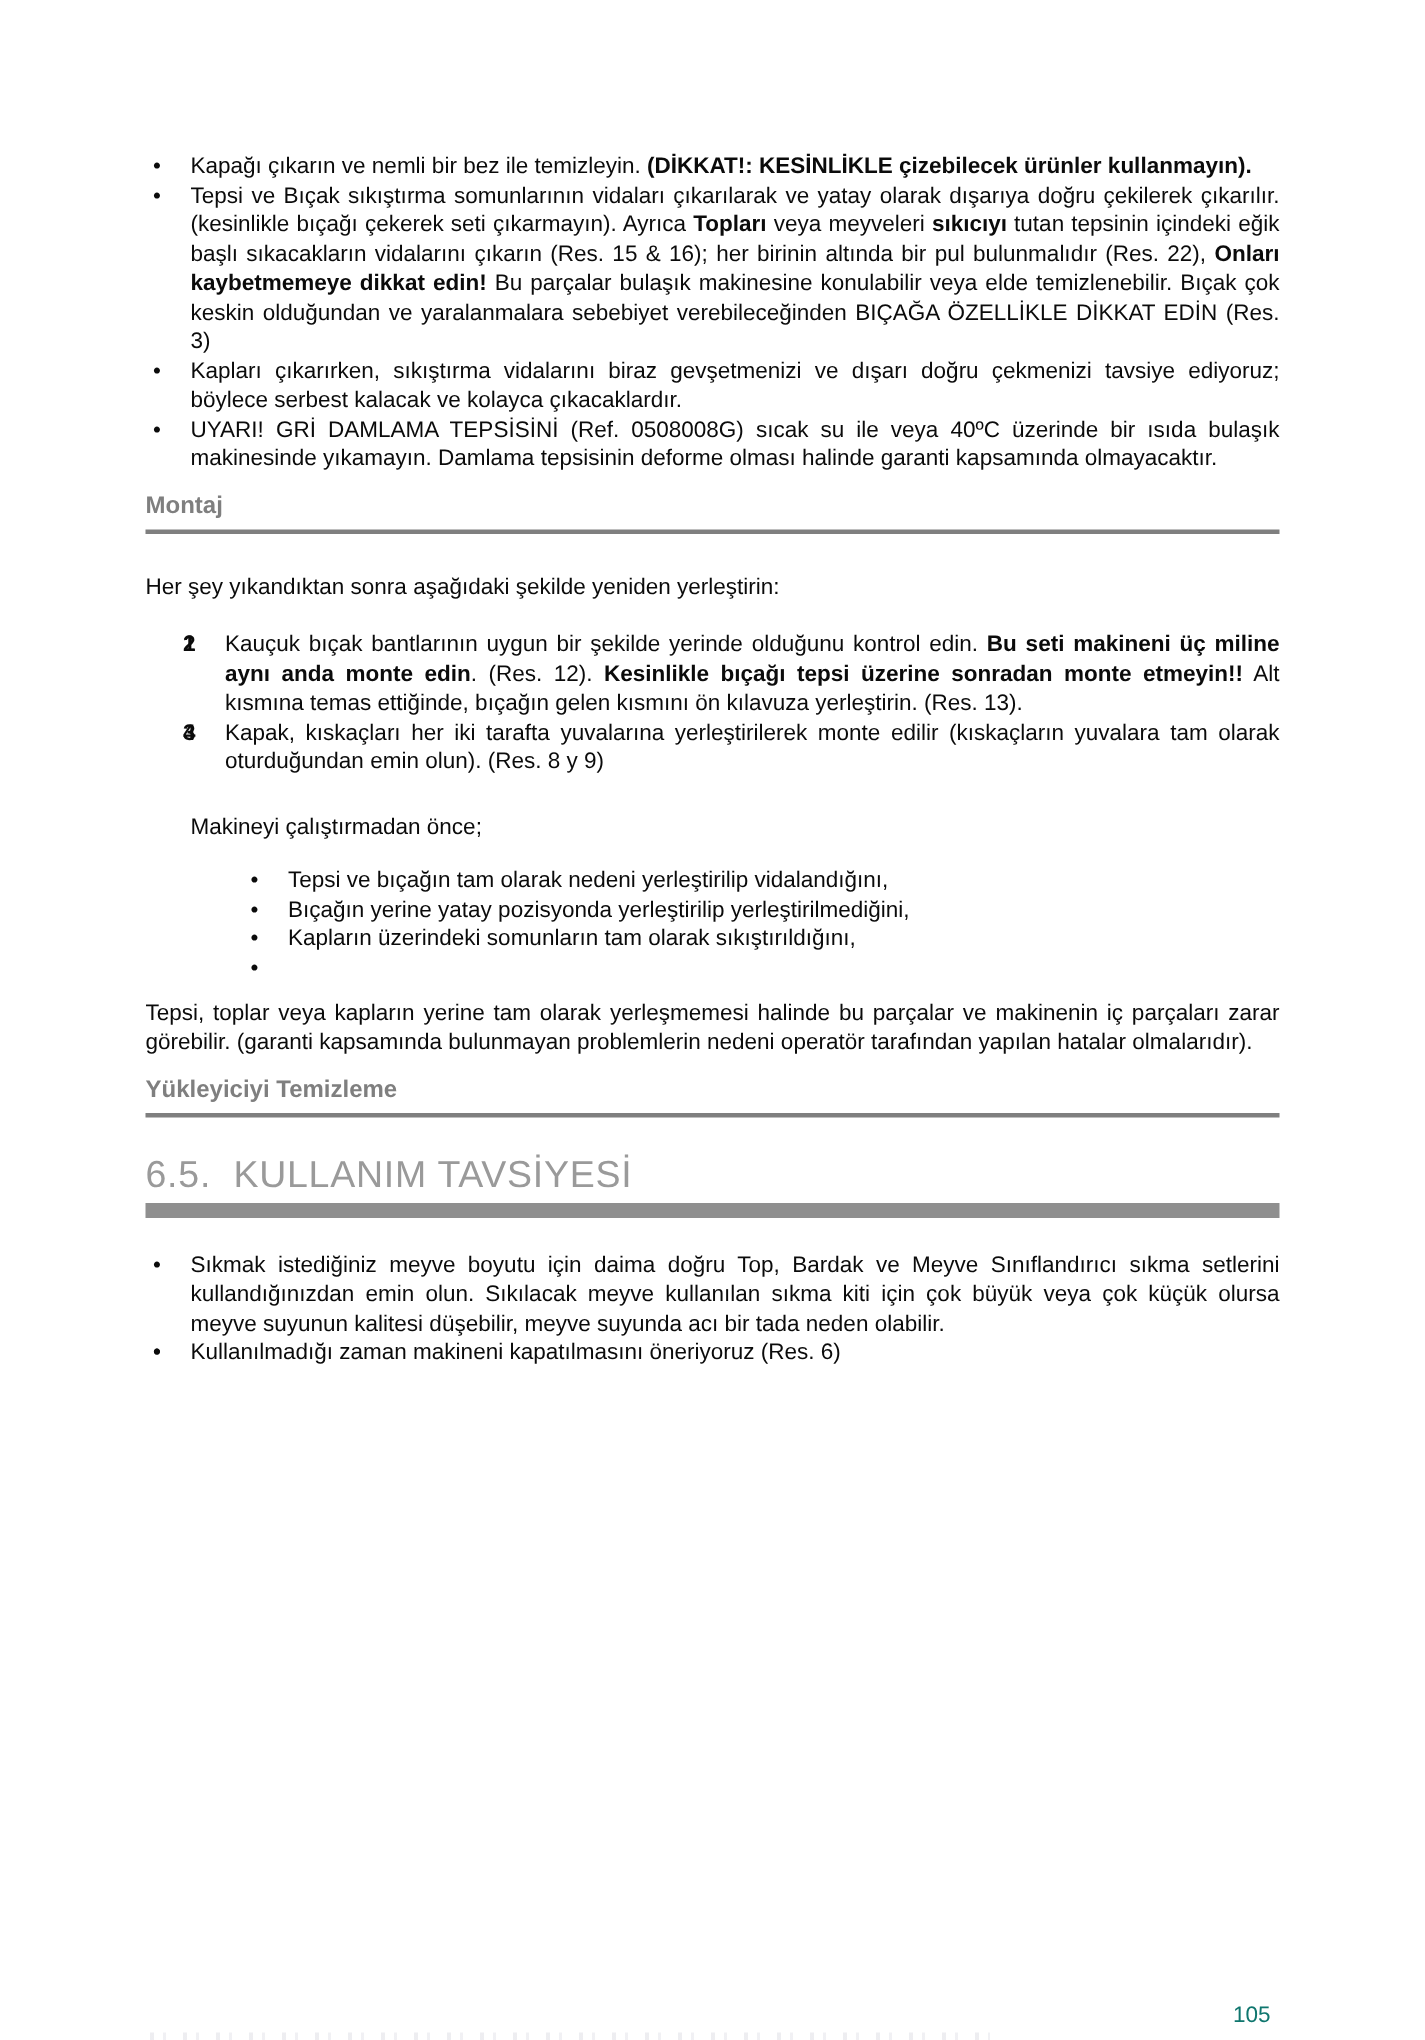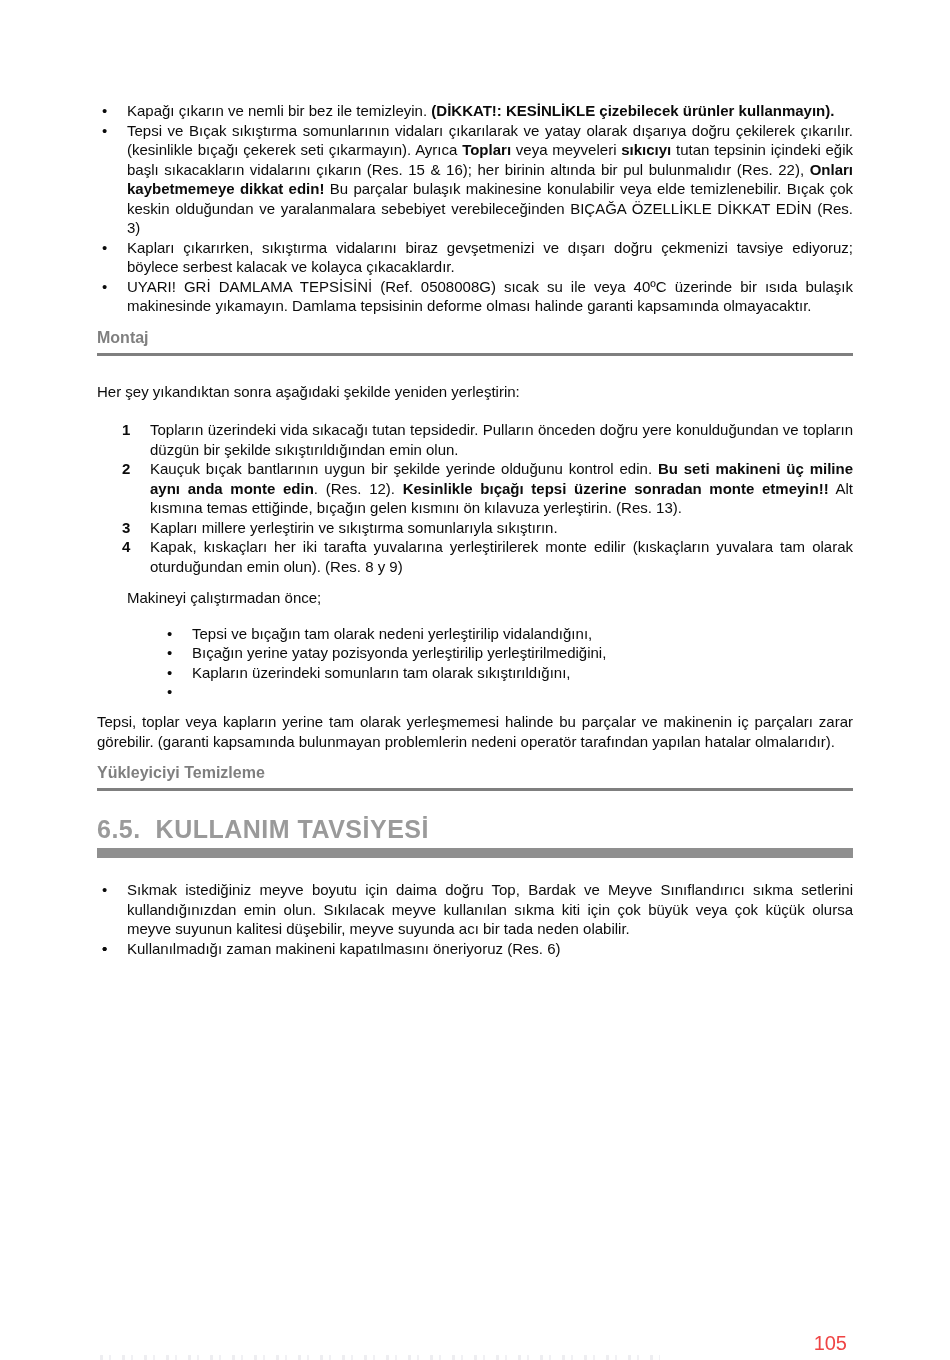--- a/index.html
+++ b/index.html
@@ -29,31 +29,31 @@
   .subbullets .marker{position:absolute;left:2px;}
   .usage{margin-top:22px;}
   .section-heading{
     margin-top:12px;
     font-size:16px;font-weight:bold;color:#7f7f7f;line-height:20px;
   }
   .section-rule{
     height:3px;background:#7f7f7f;margin-top:5px;border:0;
   }
   .para{margin-top:26px;}
-  .para-tight{margin-top:12px;margin-left:30px;}
+  .para-tight{margin-top:24px;margin-left:30px;}
   .para-after-list{margin-top:30px;}
   .big-heading{
     margin-top:24px;
-    font-size:25px;font-weight:700;color:#9a9a9a;line-height:28px;
+    font-size:25px;font-weight:400;color:#9a9a9a;line-height:28px;
     letter-spacing:0.5px;white-space:pre-wrap;
   }
   .big-bar{height:10px;background:#8f8f8f;margin-top:5px;border:0;}
   .page-number{
     position:absolute;top:1334px;right:103px;
-    font-size:20px;color:#ef4444;
+    font-size:15px;color:#0f766e;
   }
   .footer-cutoff{
     position:absolute;left:100px;bottom:0;width:560px;height:5px;
     background:repeating-linear-gradient(90deg,#b9b9c6 0 3px,transparent 3px 9px,
       #c5c5d2 9px 11px,transparent 11px 22px);
     opacity:0.25;
   }
 </style>
 </head>
 <body>
@@ -67,23 +67,23 @@
         <li><span class="marker">•</span><span>Kapları çıkarırken, sıkıştırma vidalarını biraz gevşetmenizi ve dışarı doğru çekmenizi tavsiye ediyoruz; böylece serbest kalacak ve kolayca çıkacaklardır.</span></li>
         <li><span class="marker">•</span><span>UYARI! GRİ DAMLAMA TEPSİSİNİ (Ref. 0508008G) sıcak su ile veya 40ºC üzerinde bir ısıda bulaşık makinesinde yıkamayın. Damlama tepsisinin deforme olması halinde garanti kapsamında olmayacaktır.</span></li>
       </ul>
 
     <h2 class="section-heading">Montaj</h2>
     <div class="section-rule"></div>
 
     <p class="para just">Her şey yıkandıktan sonra aşağıdaki şekilde yeniden yerleştirin:</p>
 
     <ol class="steps">
-        <li><span class="marker">1</span><span>Topların üzerindeki vida sıkacağı tutan tepsidedir. Pulların önceden doğru yere konulduğundan ve topların düzgün bir şekilde sıkıştırıldığından emin olun.</span></li>
+        <li><span class="marker">1</span></li>
         <li><span class="marker">2</span><span>Kauçuk bıçak bantlarının uygun bir şekilde yerinde olduğunu kontrol edin. </span><span class="b">Bu seti makineni üç miline aynı anda monte edin</span><span>. (Res. 12). </span><span class="b">Kesinlikle bıçağı tepsi üzerine sonradan monte etmeyin!!</span><span> Alt kısmına temas ettiğinde, bıçağın gelen kısmını ön kılavuza yerleştirin. (Res. 13).</span></li>
-        <li><span class="marker">3</span><span>Kapları millere yerleştirin ve sıkıştırma somunlarıyla sıkıştırın.</span></li>
+        <li><span class="marker">3</span></li>
         <li><span class="marker">4</span><span>Kapak, kıskaçları her iki tarafta yuvalarına yerleştirilerek monte edilir (kıskaçların yuvalara tam olarak oturduğundan emin olun). (Res. 8 y 9)</span></li>
       </ol>
 
     <p class="para-tight">Makineyi çalıştırmadan önce;</p>
 
     <ul class="bullets subbullets">
         <li><span class="marker">•</span><span>Tepsi ve bıçağın tam olarak nedeni yerleştirilip vidalandığını,</span></li>
         <li><span class="marker">•</span><span>Bıçağın yerine yatay pozisyonda yerleştirilip yerleştirilmediğini,</span></li>
         <li><span class="marker">•</span><span>Kapların üzerindeki somunların tam olarak sıkıştırıldığını,</span></li>
         <li><span class="marker">•</span></li>

